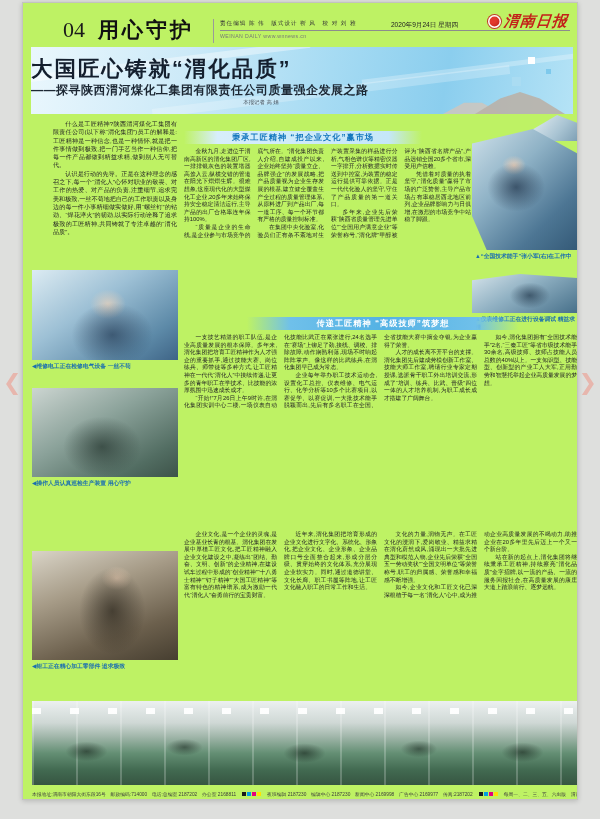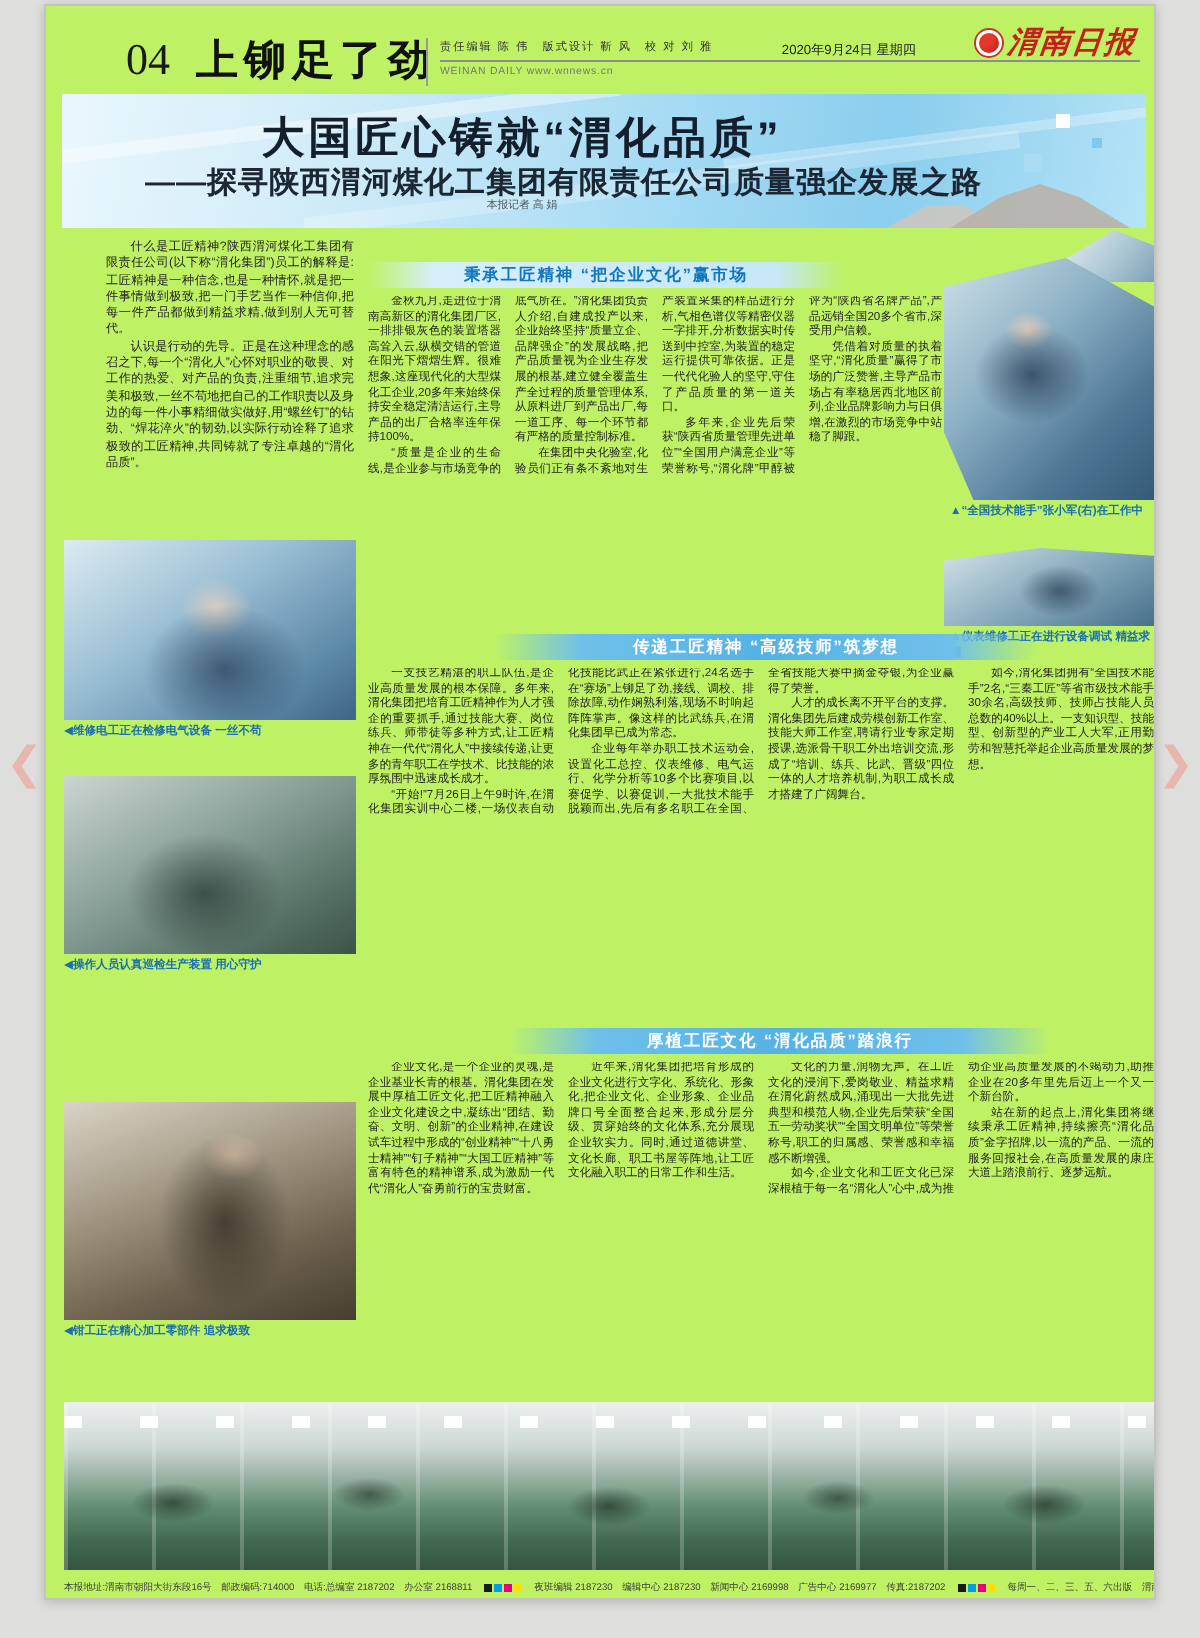--- a/index.html
+++ b/index.html
@@ -43,24 +43,24 @@
   .st2{left:120px;top:40px;width:360px;height:9px;opacity:.6;}
   .st3{left:330px;top:18px;width:240px;height:5px;opacity:.7;}
   .sq{position:absolute;background:#7ec9ec;}
   .sq1{right:38px;top:10px;width:7px;height:7px;background:#fff;}
   .sq2{right:22px;top:22px;width:5px;height:5px;}
   .sq3{right:52px;top:30px;width:9px;height:9px;background:#aadcf2;}
   .factory{position:absolute;right:8px;bottom:0;width:90px;height:22px;background:#b9b1a9;
     clip-path:polygon(0 100%,28% 30%,50% 0,72% 30%,100% 100%);opacity:.9;}
   .factory2{position:absolute;right:70px;bottom:0;width:60px;height:14px;background:#cec6bd;
     clip-path:polygon(0 100%,35% 20%,65% 20%,100% 100%);opacity:.85;}
-  .headline{position:absolute;left:0;width:460px;top:7px;text-align:center;
+  .headline{position:absolute;left:0;width:460px;top:7px;
     font-size:21.5px;font-weight:bold;color:#141f2e;letter-spacing:2px;white-space:nowrap;}
-  .subhead{position:absolute;left:0;width:460px;top:35px;text-align:right;
-    font-size:15px;font-weight:bold;color:#1c2733;letter-spacing:.5px;white-space:nowrap;}
+  .subhead{position:absolute;left:0;width:460px;top:35px;text-align:left;
+    font-size:12px;font-weight:bold;color:#1c2733;letter-spacing:.5px;white-space:nowrap;}
   .byline{position:absolute;left:0;width:460px;top:52px;text-align:center;font-size:5.4px;color:#4a5560;}
 
   
   .body-text{font-size:5.8px;line-height:7.6px;color:#232323;text-align:justify;overflow:hidden;}
   .body-text p{margin:0;text-indent:2em;}
   .cols4{column-count:4;column-gap:7px;}
   .intro{position:absolute;left:30px;top:117px;width:124px;height:149px;font-size:6.1px;line-height:8.3px;}
 
   .caption{position:absolute;font-size:5.8px;line-height:7.6px;color:#1b6fb0;font-weight:bold;text-align:left;}
 
@@ -135,21 +135,21 @@
 </head>
 <body>
 
 <div class="nav prev">❮</div>
 <div class="nav next">❯</div>
 
 <div class="page">
 
   <div class="masthead">
     <div class="pageno">04</div>
-    <div class="secname">上铆足了劲</div>
+    <div class="secname">用心守护</div>
     <div class="m-div"></div>
     <div class="credits">责任编辑 陈 伟　版式设计 靳 风　校 对 刘 雅</div>
     <div class="m-hline"></div>
     <div class="siteline">WEINAN DAILY  www.wnnews.cn</div>
     <div class="dateline">2020年9月24日 星期四</div>
     <div class="paperbrand">
       <div class="emblem"></div>
       <div class="papername">渭南日报</div>
     </div>
   </div>
@@ -202,23 +202,20 @@
     <span>传递工匠精神 “高级技师”筑梦想</span>
   </div>
   <div class="sec2-body body-text cols4">
       <p>一支技艺精湛的职工队伍,是企业高质量发展的根本保障。多年来,渭化集团把培育工匠精神作为人才强企的重要抓手,通过技能大赛、岗位练兵、师带徒等多种方式,让工匠精神在一代代“渭化人”中接续传递,让更多的青年职工在学技术、比技能的浓厚氛围中迅速成长成才。</p>
       <p>“开始!”7月26日上午9时许,在渭化集团实训中心二楼,一场仪表自动化技能比武正在紧张进行,24名选手在“赛场”上铆足了劲,接线、调校、排除故障,动作娴熟利落,现场不时响起阵阵掌声。像这样的比武练兵,在渭化集团早已成为常态。</p>
       <p>企业每年举办职工技术运动会,设置化工总控、仪表维修、电气运行、化学分析等10多个比赛项目,以赛促学、以赛促训,一大批技术能手脱颖而出,先后有多名职工在全国、全省技能大赛中摘金夺银,为企业赢得了荣誉。</p>
       <p>人才的成长离不开平台的支撑。渭化集团先后建成劳模创新工作室、技能大师工作室,聘请行业专家定期授课,选派骨干职工外出培训交流,形成了“培训、练兵、比武、晋级”四位一体的人才培养机制,为职工成长成才搭建了广阔舞台。</p>
       <p>如今,渭化集团拥有“全国技术能手”2名,“三秦工匠”等省市级技术能手30余名,高级技师、技师占技能人员总数的40%以上。一支知识型、技能型、创新型的产业工人大军,正用勤劳和智慧托举起企业高质量发展的梦想。</p>
     </div>
 
-  <div class="sec-hdr hdr3">
-    <span>厚植工匠文化 “渭化品质”踏浪行</span>
-  </div>
   <div class="sec3-body body-text cols4">
       <p>企业文化,是一个企业的灵魂,是企业基业长青的根基。渭化集团在发展中厚植工匠文化,把工匠精神融入企业文化建设之中,凝练出“团结、勤奋、文明、创新”的企业精神,在建设试车过程中形成的“创业精神”“十八勇士精神”“钉子精神”“大国工匠精神”等富有特色的精神谱系,成为激励一代代“渭化人”奋勇前行的宝贵财富。</p>
       <p>近年来,渭化集团把培育形成的企业文化进行文字化、系统化、形象化,把企业文化、企业形象、企业品牌口号全面整合起来,形成分层分级、贯穿始终的文化体系,充分展现企业软实力。同时,通过道德讲堂、文化长廊、职工书屋等阵地,让工匠文化融入职工的日常工作和生活。</p>
       <p>文化的力量,润物无声。在工匠文化的浸润下,爱岗敬业、精益求精在渭化蔚然成风,涌现出一大批先进典型和模范人物,企业先后荣获“全国五一劳动奖状”“全国文明单位”等荣誉称号,职工的归属感、荣誉感和幸福感不断增强。</p>
       <p>如今,企业文化和工匠文化已深深根植于每一名“渭化人”心中,成为推动企业高质量发展的不竭动力,助推企业在20多年里先后迈上一个又一个新台阶。</p>
       <p>站在新的起点上,渭化集团将继续秉承工匠精神,持续擦亮“渭化品质”金字招牌,以一流的产品、一流的服务回报社会,在高质量发展的康庄大道上踏浪前行、逐梦远航。</p>
     </div>
 
   <div class="strip">
     <div class="lights"></div>

